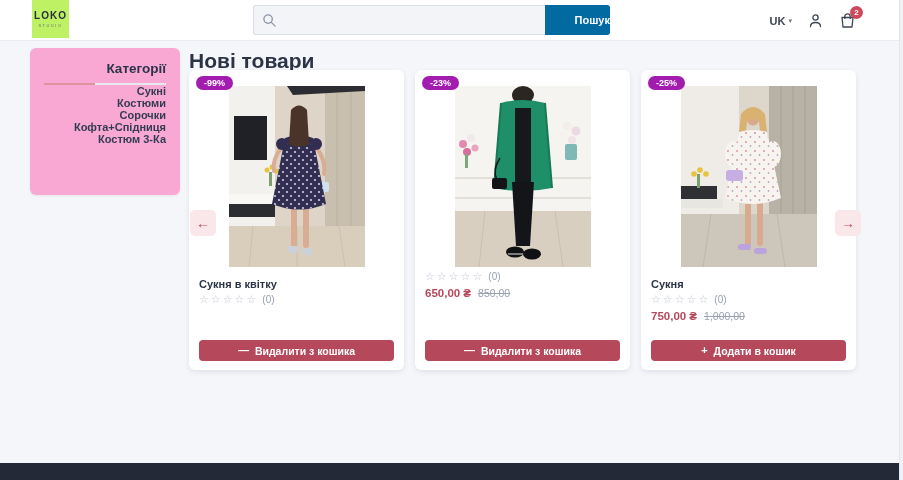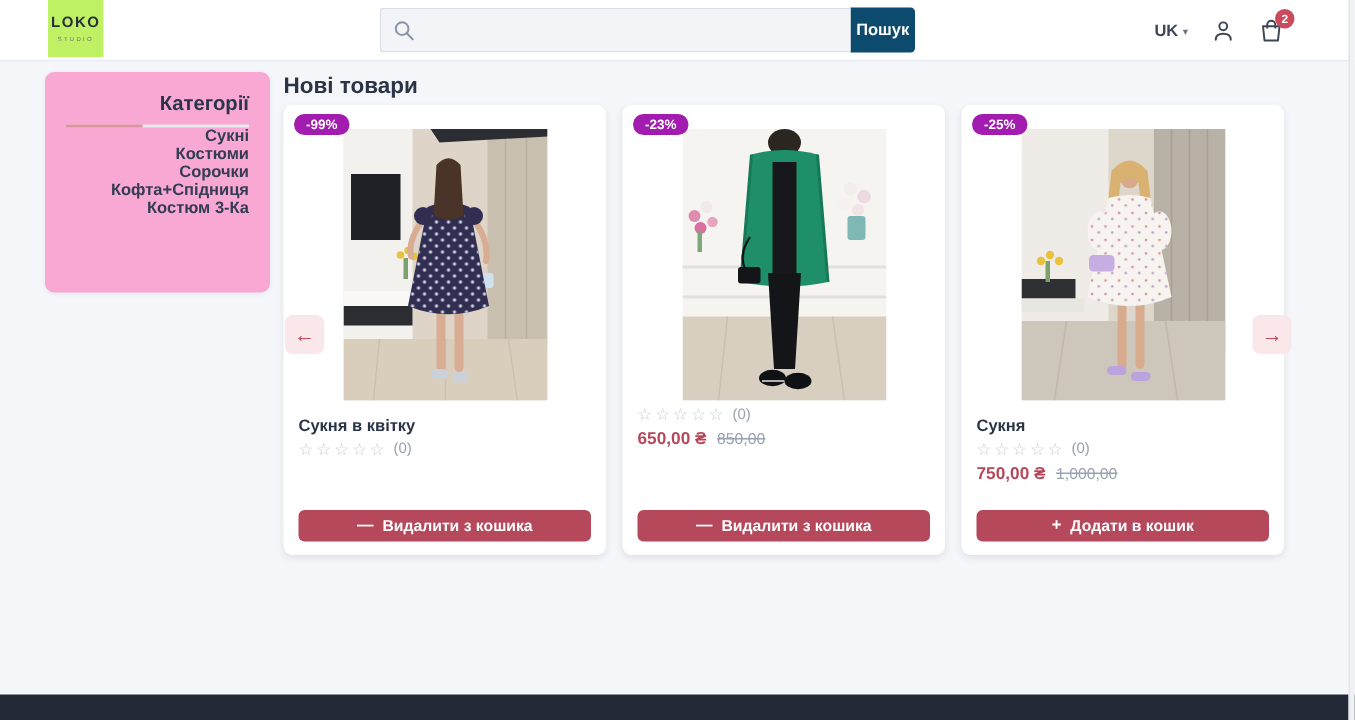--- a/index.html
+++ b/index.html
@@ -14,39 +14,39 @@
   
   .header { position:absolute; top:0; left:0; right:0; height:41px; background:#fff; border-bottom:1px solid #e8ebf1; z-index:5; }
   .logo { position:absolute; left:32px; top:0; width:37px; height:38px; background:#bef264;
           display:flex; flex-direction:column; align-items:center; justify-content:center; cursor:pointer; }
   .logo-title { font-size:10px; font-weight:bold; letter-spacing:1px; color:#2a2f3a; line-height:10px; }
   .logo-sub { font-size:4px; letter-spacing:1.5px; color:#6a6f7a; margin-top:2px; }
   .search { position:absolute; left:253px; top:5px; width:357px; height:30px; display:flex; }
   .search-wrap { flex:1; position:relative; background:#f2f4f8; border:1px solid #d9dde5; border-right:none; border-radius:3px 0 0 3px; }
   .search-wrap input { width:100%; height:100%; border:none; outline:none; background:transparent; padding:0 8px 0 30px; font-size:12px; color:#2b3447; font-family:inherit; }
   .search-icon { position:absolute; left:8px; top:7px; width:15px; height:15px; }
-  .search-btn { width:43px; height:30px; background:#0c4a6e; border:none; border-radius:0 3px 3px 0; color:#fff; font-size:11px; font-weight:bold; cursor:pointer; font-family:inherit; }
+  .search-btn { width:65px; height:30px; background:#0369a1; border:none; border-radius:0 3px 3px 0; color:#fff; font-size:11px; font-weight:bold; cursor:pointer; font-family:inherit;text-align:right; }
   .header-right { position:absolute; right:47px; top:0; height:41px; display:flex; align-items:center; gap:15px; }
   .lang { display:flex; align-items:center; gap:3px; font-size:11px; font-weight:600; color:#3d4656; cursor:pointer;padding-left:12px; }
   .lang-chevron { font-size:7px; color:#6b7385; }
   .hicon { width:17px; height:17px; cursor:pointer; position:relative; }
   .hicon svg { display:block; }
   .cart-badge { position:absolute; top:-6px; right:-7px; min-width:13px; height:13px; border-radius:50%;
                 background:#cb4a5e; color:#fff; font-size:8px; font-weight:bold;
                 display:flex; align-items:center; justify-content:center; }
   .scroll-strip { position:absolute; right:0; top:0; width:4px; height:480px; background:#f0f1f5; border-left:1px solid #e3e6eb; z-index:9; }
   
   .sidebar { position:absolute; left:30px; top:48px; width:150px; height:147px; background:#f9a8d4;
              border-radius:6px; box-shadow:0 1px 3px rgba(40,50,80,.08); padding:13px 14px;text-align:right; }
   .sidebar-title { font-size:13.5px; font-weight:bold; color:#2b3447; }
   .sidebar-rule { margin-top:7px; height:2px; background:#e7e9ee; position:relative; }
   .sidebar-rule-red { position:absolute; left:0; top:0; height:2px; width:42%; background:#dd93a0; }
   .sidebar-item { font-size:11px; font-weight:bold; color:#323c52; cursor:pointer; }
   
-  .page-title { position:absolute; left:189px; top:49px; font-size:15px; font-weight:bold; color:#2b3447; }
+  .page-title { position:absolute; left:189px; top:49px; font-size:21px; font-weight:bold; color:#2b3447; }
   .carousel { position:absolute; left:189px; top:70px; width:667px; height:300px; }
   .cards { display:flex; gap:11px; }
   .card { width:215px; height:300px; background:#fff; border-radius:6px; box-shadow:0 2px 5px rgba(40,50,80,.10);
           position:relative; cursor:pointer; }
   .badge { position:absolute; top:6px; left:7px; background:#a21caf; color:#fff; font-size:9px; font-weight:bold;
            padding:2px 8px; border-radius:9px; z-index:2; }
   .photo { display:block; margin:16px auto 0; width:136px; height:181px; cursor:pointer; }
   .pname { margin:11px 10px 0; font-size:11px; font-weight:bold; color:#2b3447; cursor:pointer; }
   .rating { margin:3px 10px 0; display:flex; align-items:center; }
   .stars { font-size:11px; color:#c6cbd6; letter-spacing:2px; }

